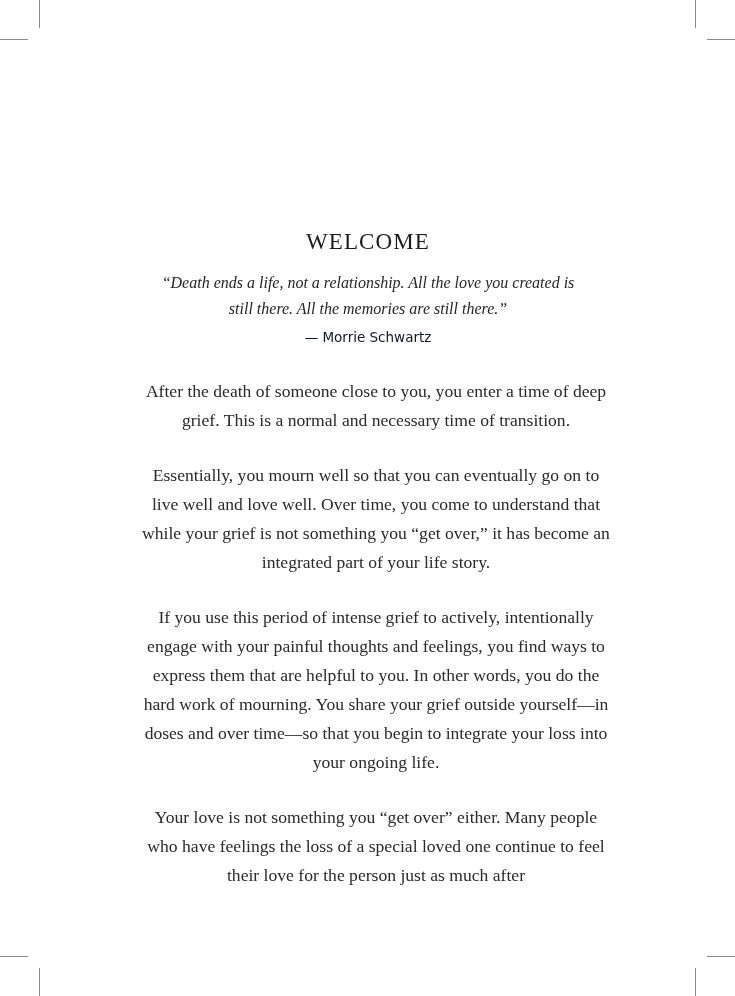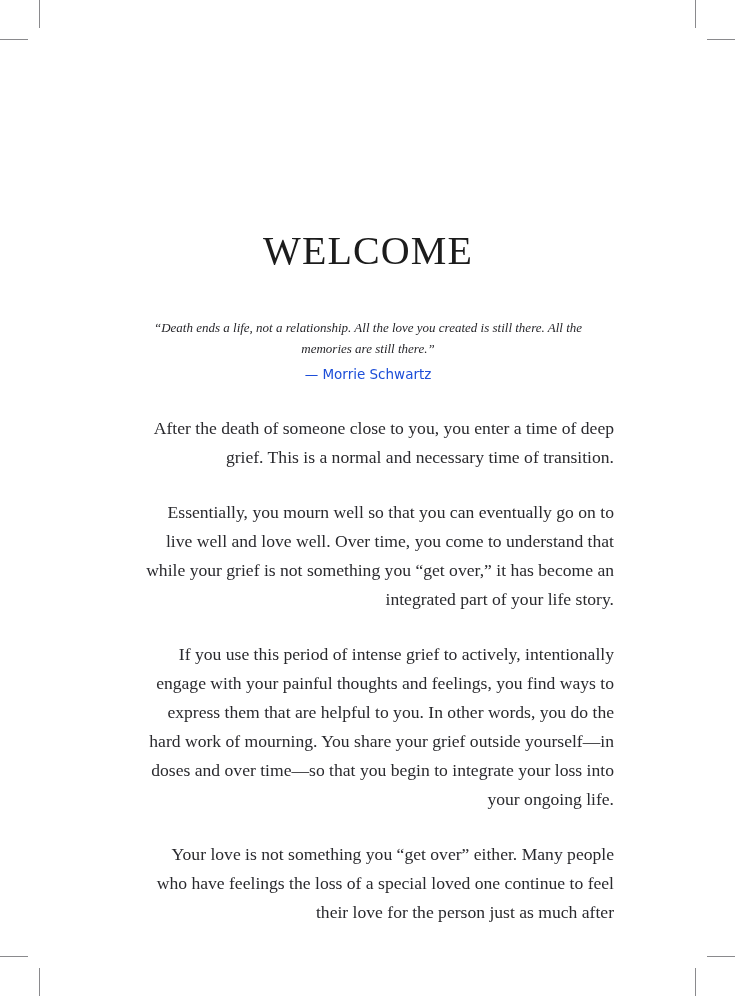--- a/index.html
+++ b/index.html
@@ -41,55 +41,55 @@
     top: 0;
     width: 492px;
   }
 
   .chapter-title {
     margin: 0;
     padding-top: 229px;
     text-align: center;
     font-family: "Liberation Serif", "DejaVu Serif", serif;
     font-weight: 400;
-    font-size: 40px;
+    font-size: 23px;
     line-height: 1.1;
     letter-spacing: 1.1px;
     color: #1c1c1c;
   }
 
   .epigraph {
-    margin: 44px 0 0 0;
+    margin: 16px 0 0 0;
     padding: 0 28px;
     text-align: center;
     font-style: italic;
-    font-size: 13px;
+    font-size: 16px;
     line-height: 1.62;
     color: #26262a;
   }
 
   .attribution {
     margin: 7px 0 0 0;
     text-align: center;
     font-family: "DejaVu Sans", "Liberation Sans", sans-serif;
     font-size: 13.5px;
     line-height: 1.3;
-    color: #1d4ed8;
+    color: #0f172a;
   }
 
   .body-copy {
     margin-top: 30px;
   }
 
   .body-copy p {
     margin: 0 0 26px 16px;
     font-size: 17.6px;
     line-height: 29px;
     color: #2a2a2e;
-    text-align: right;
+    text-align: center;
     hyphens: none;
   }
 
   .body-copy p:last-child {
     margin-bottom: 0;
   }
 </style>
 </head>
 <body>
 

